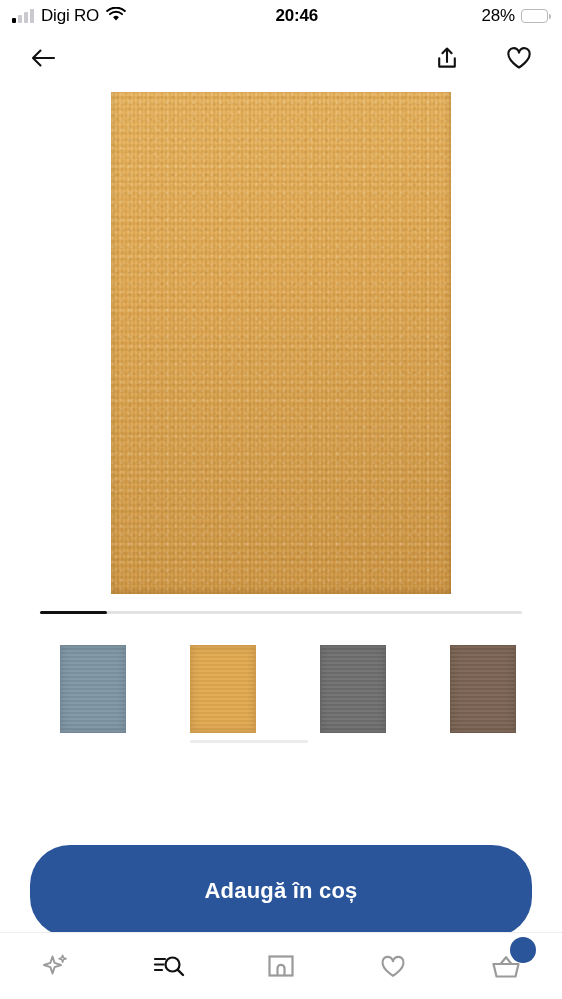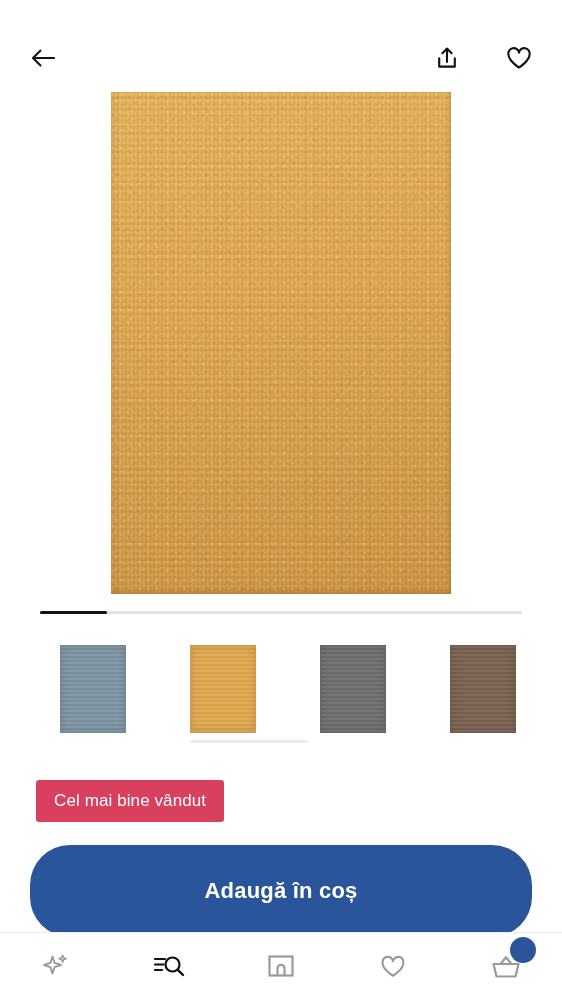--- a/index.html
+++ b/index.html
@@ -289,20 +289,45 @@
     height: 26px;
     background: #2a559a;
     border-radius: 50%;
   }
 </style>
 </head>
 <body>
 
 <div class="phone">
 
+  <div class="status-bar">
+    <div class="status-left">
+      <span class="signal-bars">
+        <i class="on" style="background: rgb(0, 0, 0);"></i>
+          <i style="background: rgb(201, 201, 206);"></i>
+          <i style="background: rgb(201, 201, 206);"></i>
+          <i style="background: rgb(201, 201, 206);"></i>
+      </span>
+      <span class="carrier">Digi RO</span>
+      <span class="wifi-icon">
+        <svg width="20" height="15" viewBox="0 0 20 15">
+          <path d="M10 13.4 7.1 10.3a4.1 4.1 0 0 1 5.8 0z" fill="#000"></path>
+          <path d="M3.9 7.1a8.8 8.8 0 0 1 12.2 0" stroke="#000" stroke-width="2" fill="none" stroke-linecap="round"></path>
+          <path d="M1.2 4.1a12.9 12.9 0 0 1 17.6 0" stroke="#000" stroke-width="2" fill="none" stroke-linecap="round"></path>
+        </svg>
+      </span>
+    </div>
+    <div class="status-center">20:46</div>
+    <div class="status-right">
+      <span class="battery-pct">28%</span>
+      <span class="battery">
+        <span class="battery-fill" style="width: 28%; background: rgb(249, 207, 74);"></span>
+      </span>
+    </div>
+  </div>
 
   <div class="nav-bar">
     <div class="nav-btn">
       <svg width="28" height="24" viewBox="0 0 28 24">
         <path d="M11.5 4.5 4 12l7.5 7.5M4.4 12H25" stroke="#111" stroke-width="2.1" fill="none" stroke-linecap="round" stroke-linejoin="round"></path>
       </svg>
     </div>
     <div class="nav-spacer"></div>
     <div class="nav-right-group">
       <div class="nav-btn">
@@ -344,23 +369,20 @@
       <div class="swatch-underline" style="background: transparent;"></div>
     </div>
 
     <div class="swatch-cell">
       <div class="swatch-img" style="background:#7a6252"></div>
       <div class="swatch-underline" style="background: transparent;"></div>
     </div>
 
   </div>
 
-  <div class="badge-row">
-    <span class="best-seller-badge" style="background: rgb(217, 64, 94);">Cel mai bine vândut</span>
-  </div>
 
   <div class="cta-wrap">
     <button class="add-to-cart" style="background: rgb(42, 85, 154);">Adaugă în coș</button>
   </div>
 
   <div class="tab-bar">
 
     <div class="tab-item">
       <svg width="34" height="34" viewBox="0 0 34 34">
         <path d="M13.5 7.5 15.6 13.9 22 16l-6.4 2.1-2.1 6.4-2.1-6.4L5 16l6.4-2.1z" stroke="#9a9a9a" stroke-width="1.9" fill="none" stroke-linejoin="round"></path>

